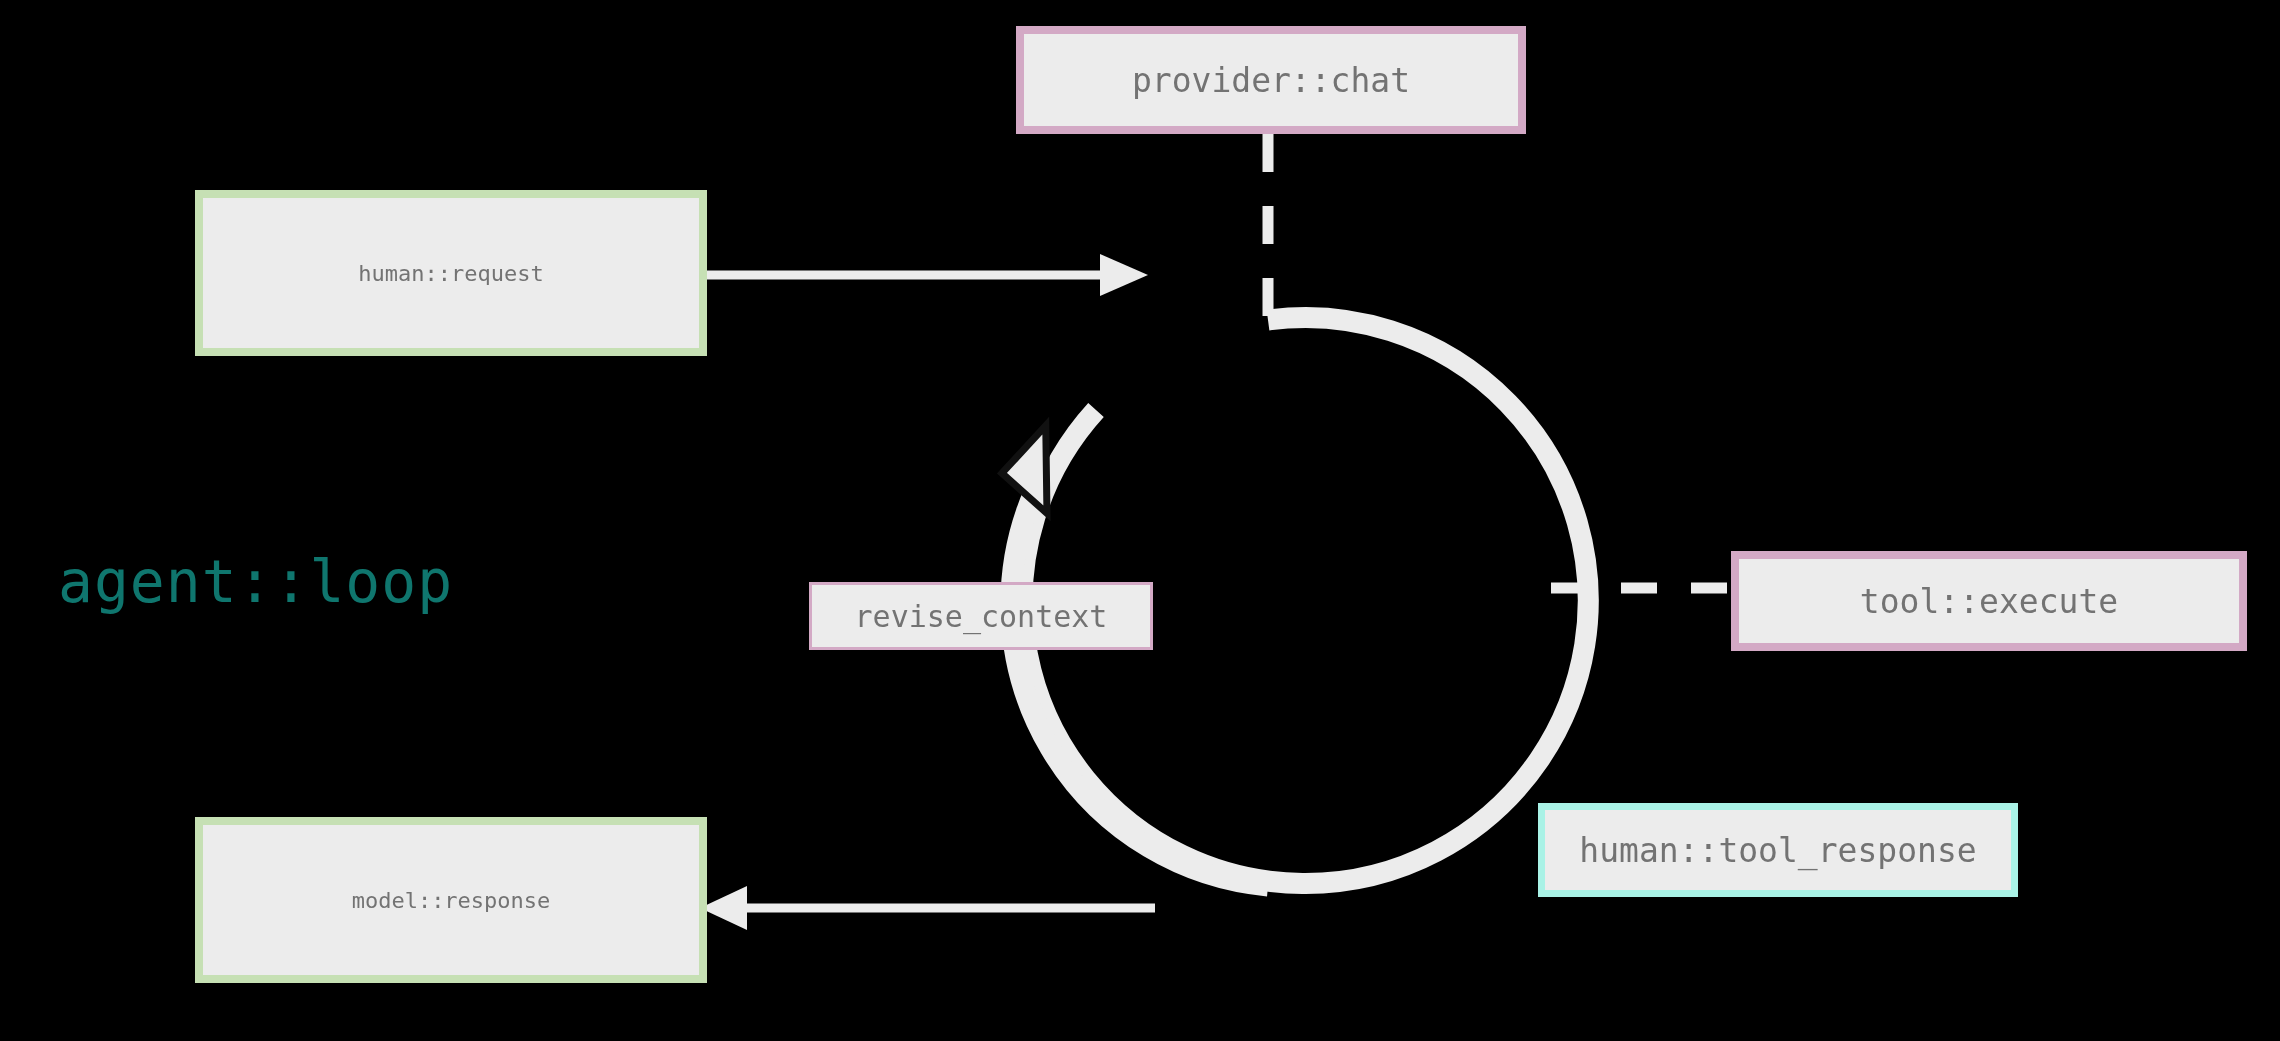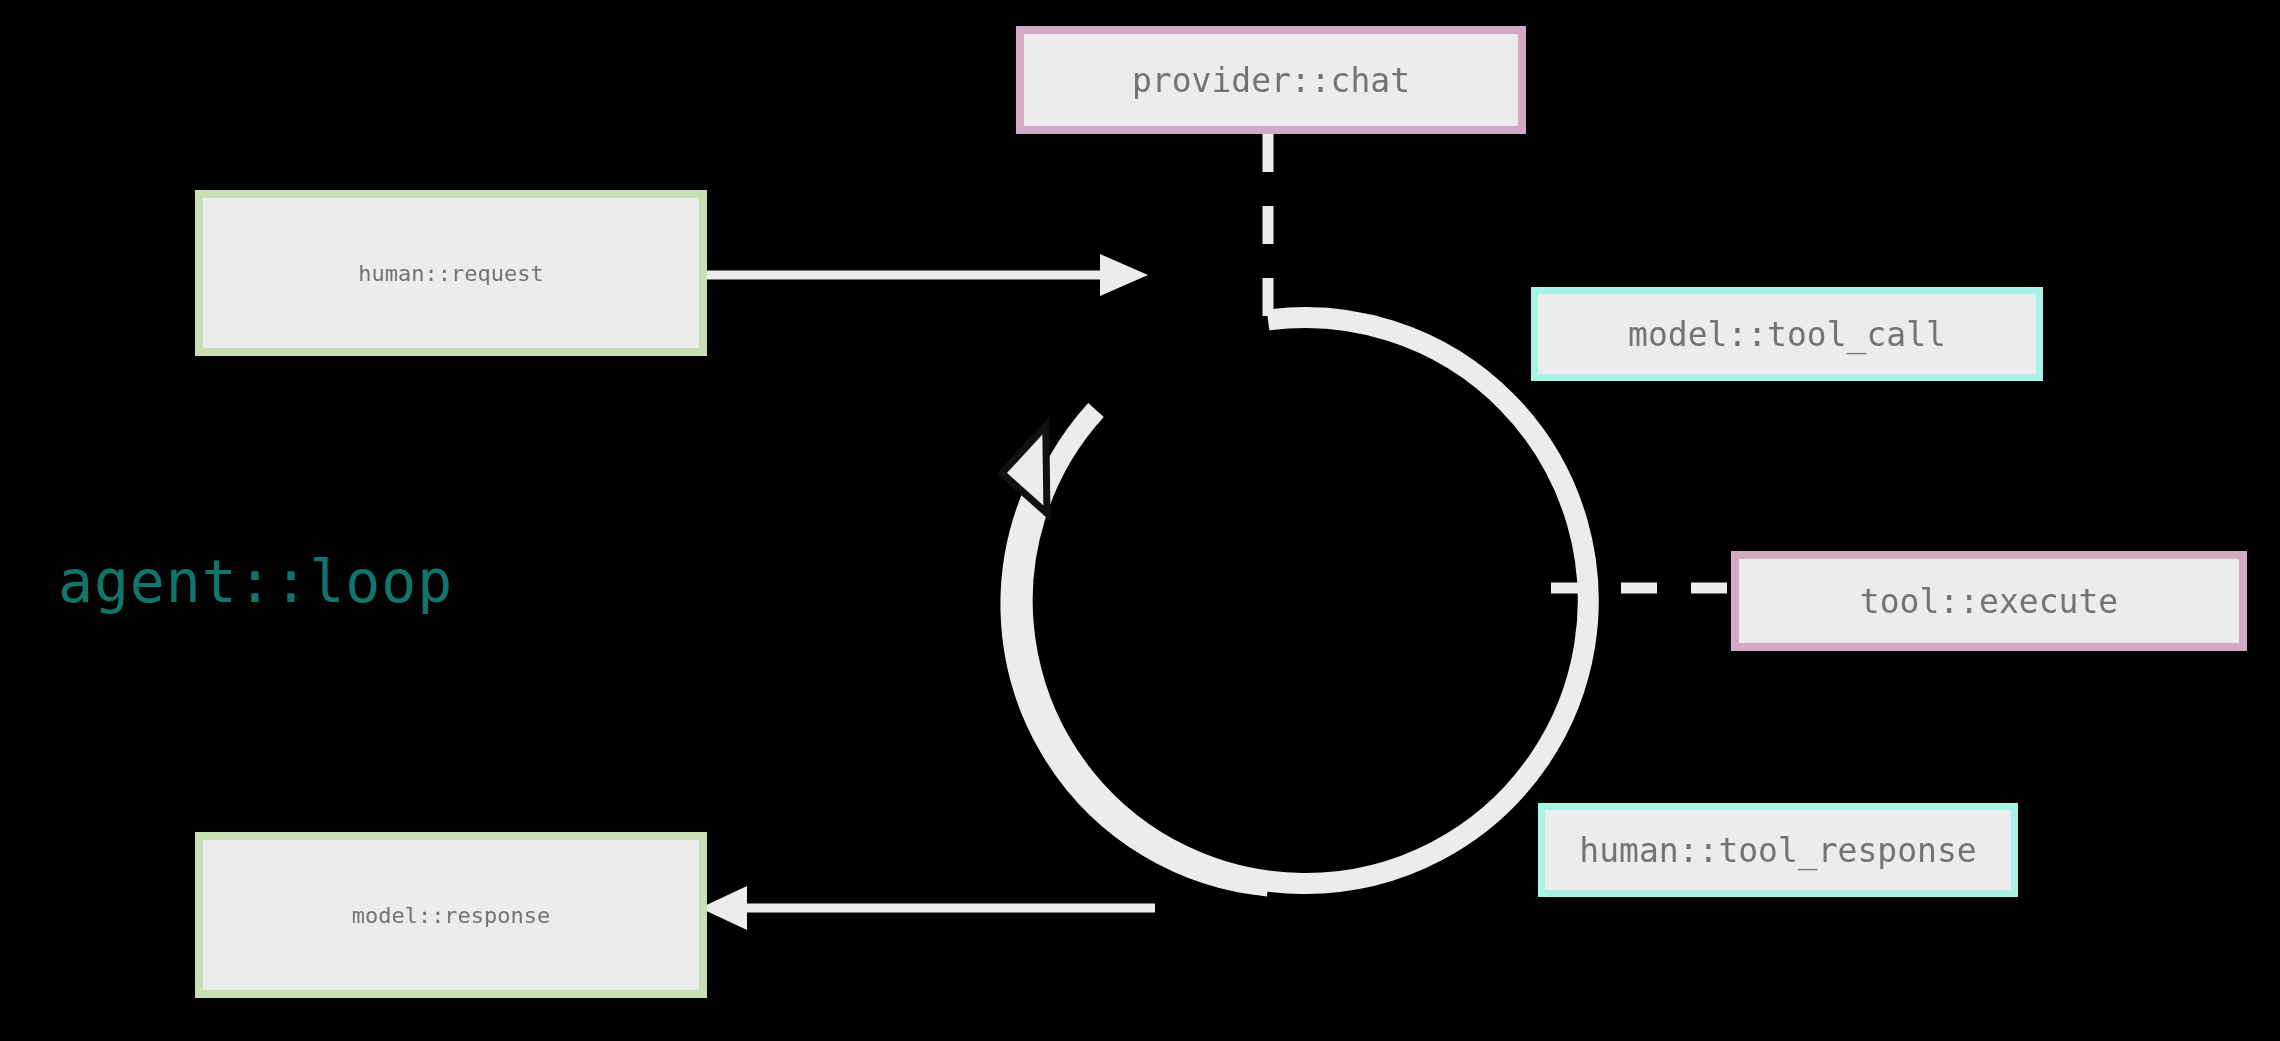--- a/index.html
+++ b/index.html
@@ -102,30 +102,30 @@
   <div id="loop-title">agent::loop</div>
 
   <div class="node node-pink mid-node" style="left:1016px; top:26px; width:510px; height:108px;">
     <span>provider::chat</span>
   </div>
 
   <div class="node node-green big-node" style="left:195px; top:190px; width:512px; height:166px;">
     <span>human::request</span>
   </div>
 
-  <div class="node node-cyan mid-node" style="left:1531px; top:287px; width:512px; height:94px;">
-    <span>model::tool_call</span>
-  </div>
 
   <div class="node node-pink mid-node" style="left:1731px; top:551px; width:516px; height:100px;">
     <span>tool::execute</span>
   </div>
 
+  <div class="node node-label-pink small-node" style="left:809px; top:582px; width:344px; height:68px;">
+    <span>revise_context</span>
+  </div>
 
   <div class="node node-cyan mid-node" style="left:1531px; top:803px; width:480px; height:94px;margin-left:7px;">
     <span>human::tool_response</span>
   </div>
 
-  <div class="node node-green big-node" style="left:195px; top:817px; width:512px; height:166px;margin-top:15px;">
+  <div class="node node-green big-node" style="left:195px; top:817px; width:512px; height:166px;">
     <span>model::response</span>
   </div>
 
 </div>
 
 </body></html>

